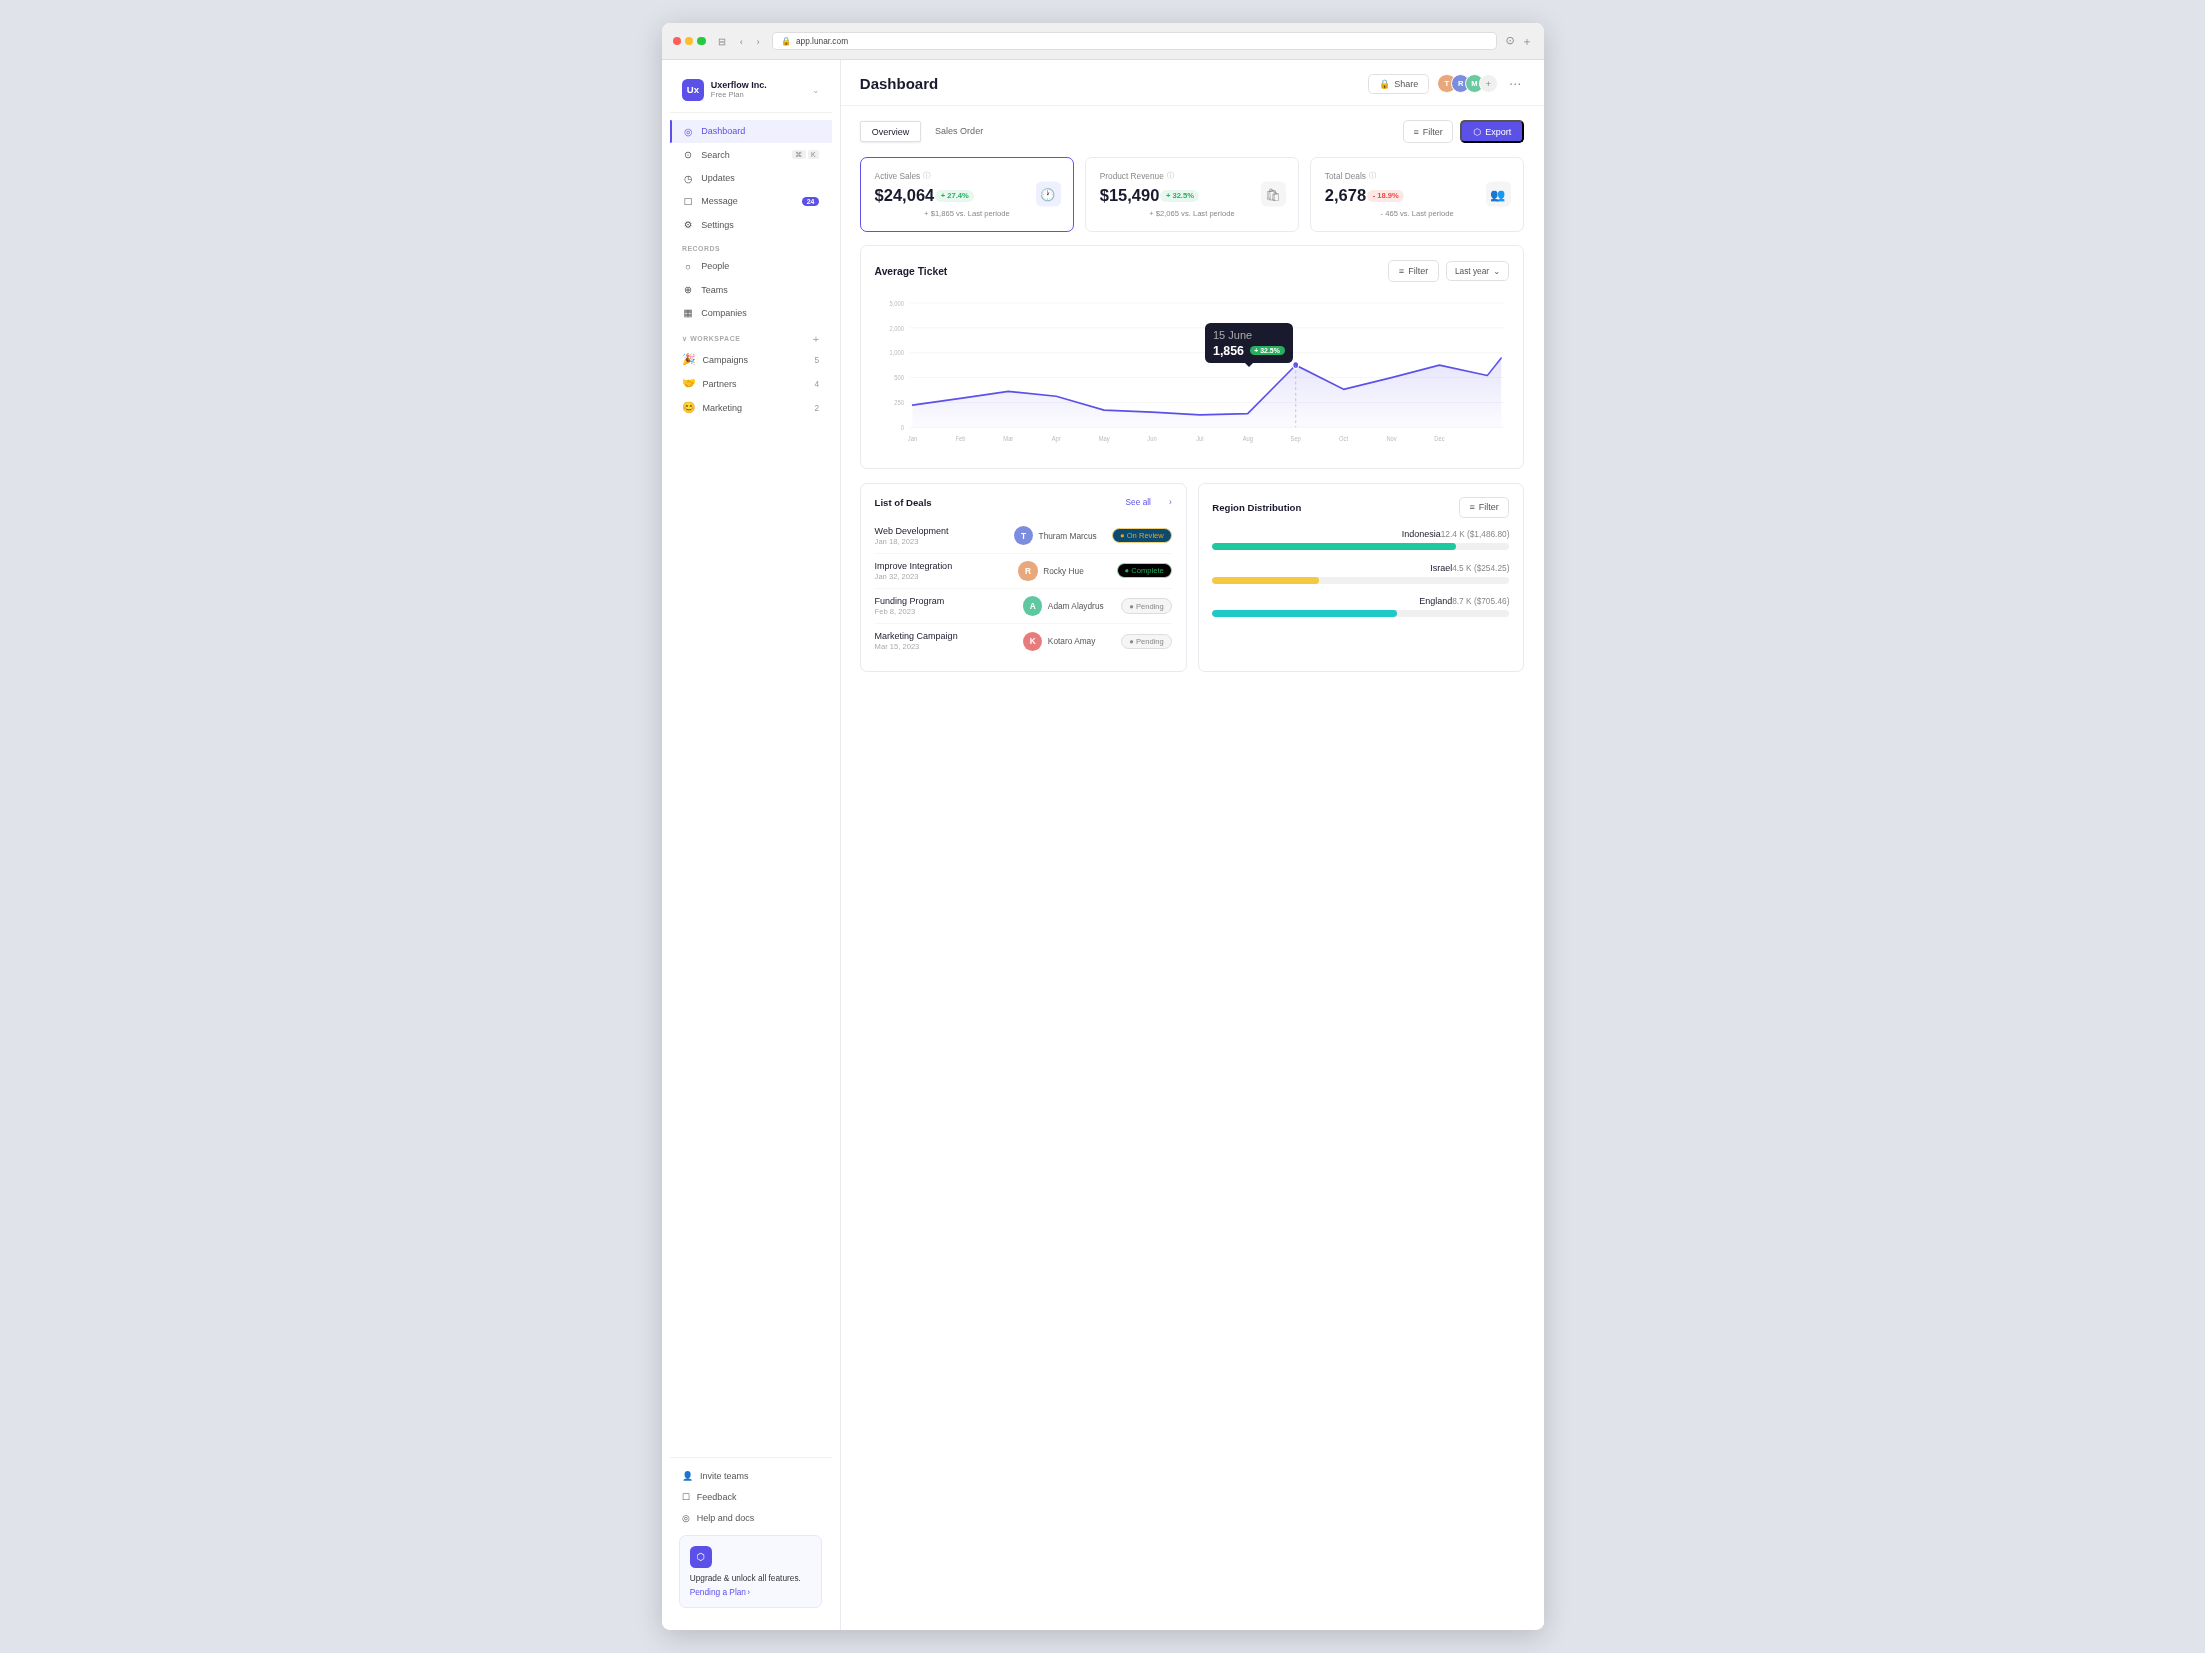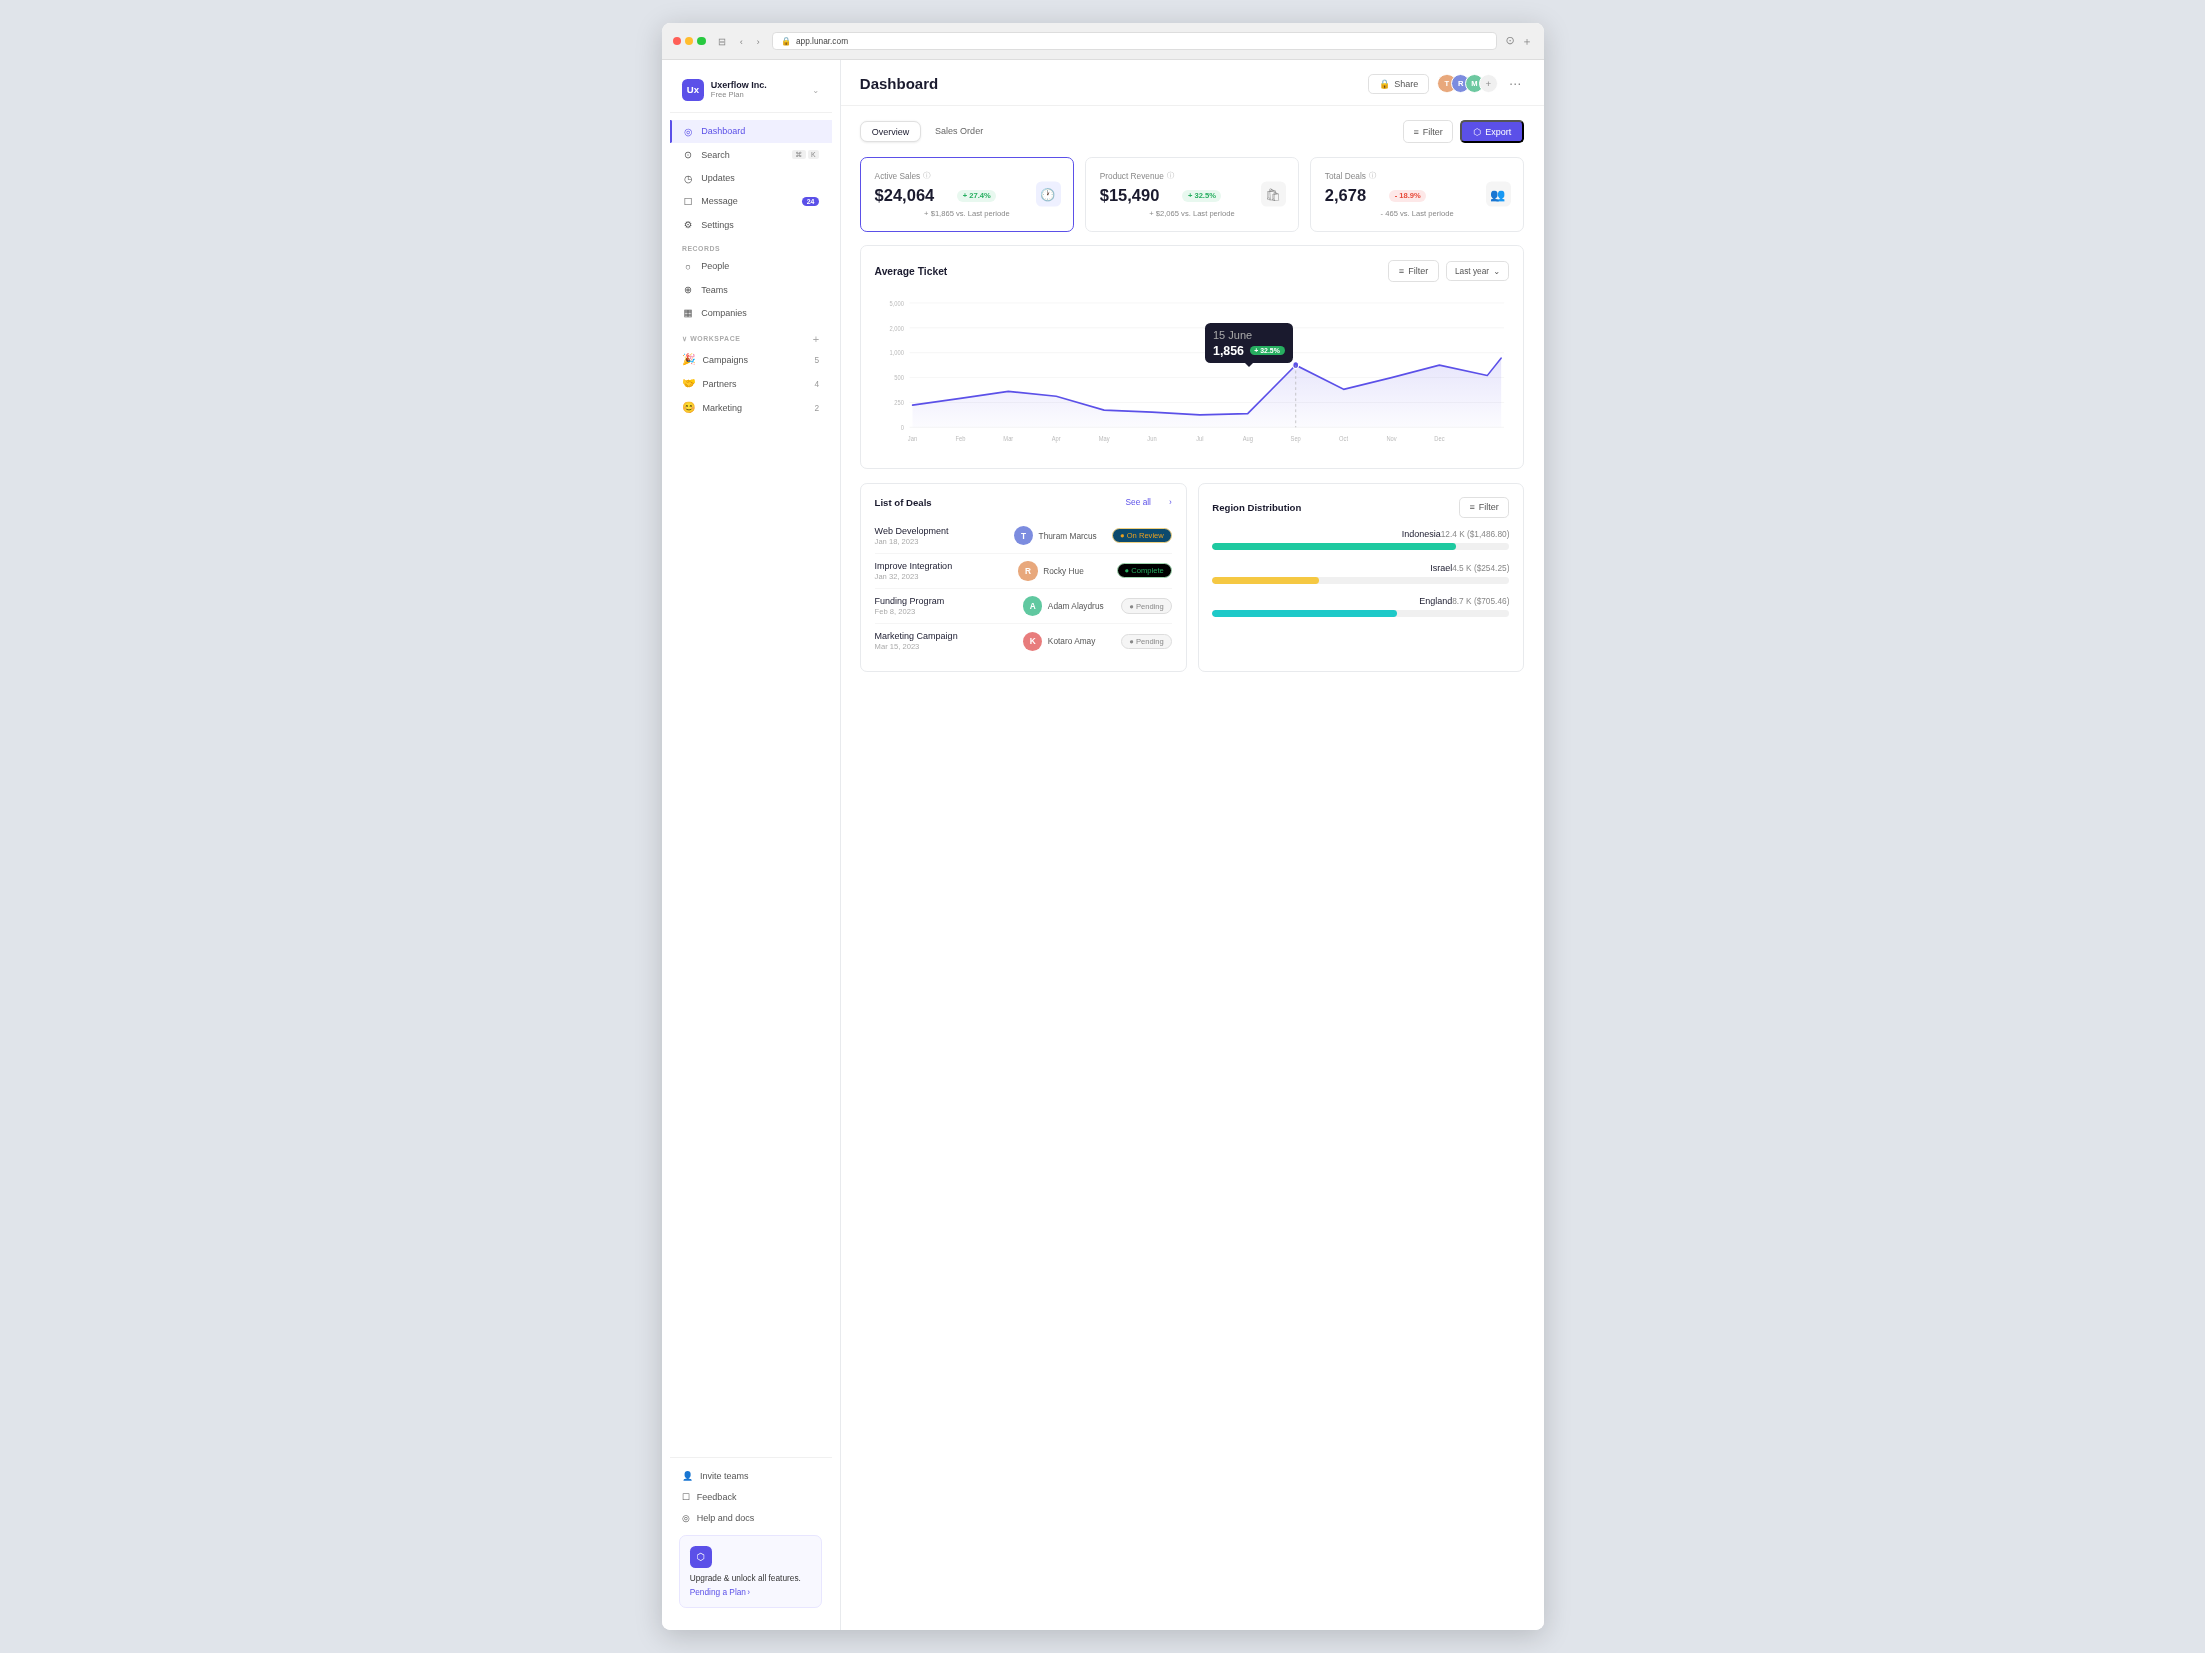--- a/index.html
+++ b/index.html
@@ -288,21 +288,21 @@
     
     .tabs {
       display: flex;
       align-items: center;
       justify-content: space-between;
       margin-bottom: 13.8px;
     }
     .tab-list { display: flex; gap: 2.8px; }
     .tab {
       padding: 4.8px 11px;
-      border-radius: 7px;
+      border-radius: 2px;
       font-size: 9px;
       cursor: pointer;
       color: #666;
     }
     .tab.active {
       background: #fff;
       border: 0.7px solid #e0e0e0;
       color: #1a1a2e;
       font-weight: 500;
       box-shadow: 0 0.7px 2.1px rgba(0,0,0,0.08);
@@ -344,21 +344,21 @@
       border: 0.7px solid #e8eaed;
       border-radius: 6.9px;
       padding: 12.4px 13.8px;
       position: relative;
       text-align: center;
     }
     .stat-card.active-border { border-color: #5b50e8; border-width: 1.4px; }
     .stat-label { font-size: 8.3px; color: #888; display: flex; align-items: center; gap: 2.8px; margin-bottom: 5.5px; }
     .stat-info { font-size: 7.6px; color: #bbb; }
     .stat-value { font-size: 16.5px; font-weight: 700; color: #1a1a2e; }
-    .stat-row { display: flex; align-items: center; gap: 23px; margin: 4.1px 0; }
+    .stat-row { display: flex; align-items: center; gap: 1px; margin: 4.1px 0; }
     .badge-up { background: #e8f8ef; color: #27ae60; font-size: 7.6px; padding: 1.4px 5.5px; border-radius: 13.8px; font-weight: 600; }
     .badge-down { background: #fde8e8; color: #e74c3c; font-size: 7.6px; padding: 1.4px 5.5px; border-radius: 13.8px; font-weight: 600; }
     .stat-sub { font-size: 7.6px; color: #888; }
     .stat-icon {
       position: absolute;
       right: 12.4px;
       top: 50%;
       transform: translateY(-50%);
       width: 25px;
       height: 25px;

